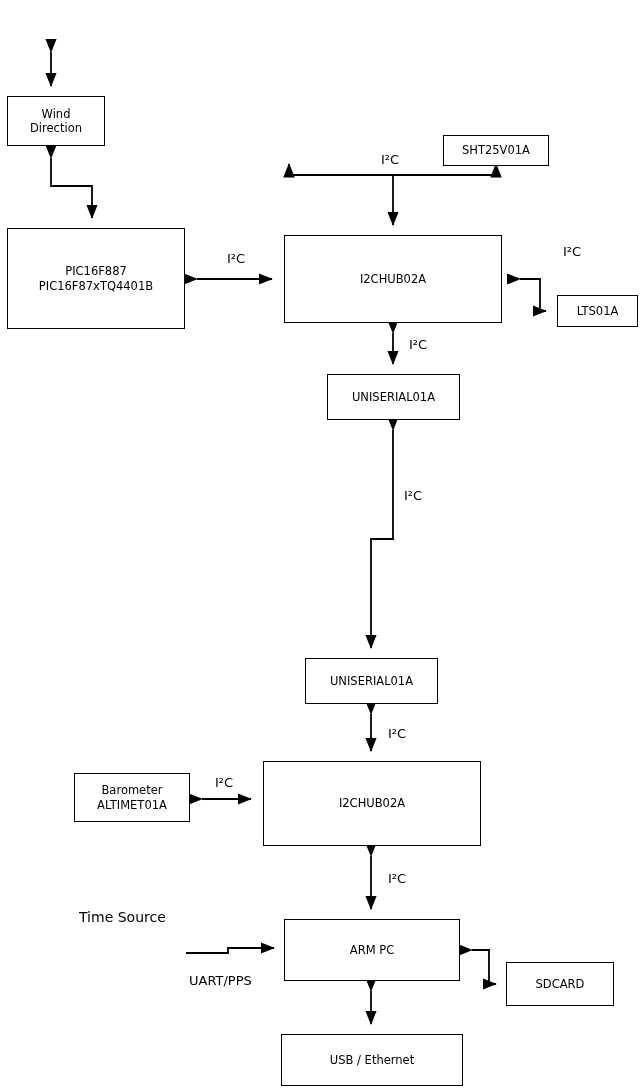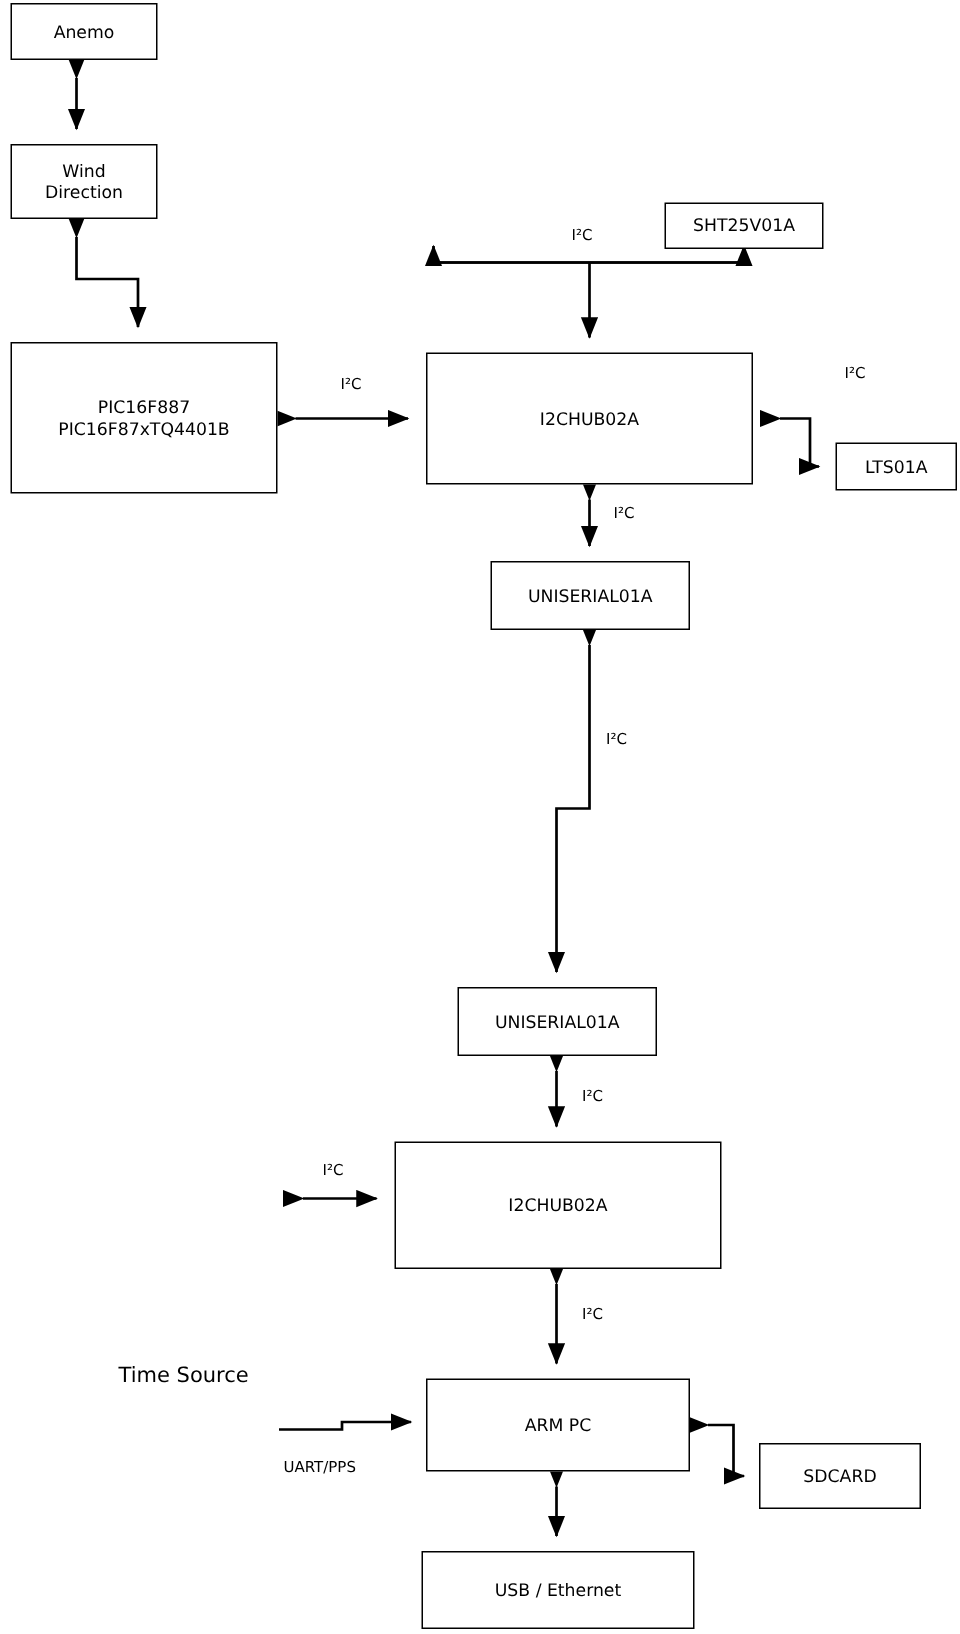--- a/index.html
+++ b/index.html
@@ -25,21 +25,21 @@
     justify-content: center;
     text-align: center;
     font-size: 11.5px;
     color: #000000;
     line-height: 1.25;
     white-space: pre-line;
     z-index: 2;
   }
   .edge-label {
     position: absolute;
-    font-size: 10px;
+    font-size: 13px;
     color: #000000;
     white-space: nowrap;
     z-index: 3;
     background: transparent;
   }
   .free-label {
     position: absolute;
     font-size: 14px;
     color: #000000;
     white-space: nowrap;
@@ -100,41 +100,42 @@
       <line x1="371" y1="856" x2="371" y2="909" marker-start="url(#ah2)" marker-end="url(#ah)"></line>
 
       <path d="M 186 953 L 228 953 L 228 948 L 274 948" marker-end="url(#ah)"></path>
 
       <path d="M 472 950 L 489 950 L 489 984 L 496 984" marker-start="url(#ah2)" marker-end="url(#ah)"></path>
 
       <line x1="371" y1="991" x2="371" y2="1024" marker-start="url(#ah2)" marker-end="url(#ah)"></line>
     </g>
   </svg>
 
-  <div class="node" style="left:7px; top:2px; width:98px; height:38px;"><span>Anemo</span></div>
 
   <div class="node" style="left:7px; top:96px; width:98px; height:50px;"><span>Wind
 Direction</span></div>
 
   <div class="node" style="left:7px; top:228px; width:178px; height:101px;"><span>PIC16F887
 PIC16F87xTQ4401B</span></div>
 
 
   <div class="node" style="left:443px; top:103px; width:106px; height:31px;margin-top:32px;"><span>SHT25V01A</span></div>
 
   <div class="node" style="left:284px; top:235px; width:218px; height:88px;"><span>I2CHUB02A</span></div>
 
   <div class="node" style="left:557px; top:295px; width:81px; height:32px;"><span>LTS01A</span></div>
 
   <div class="node" style="left:327px; top:374px; width:133px; height:46px;"><span>UNISERIAL01A</span></div>
 
   <div class="node" style="left:305px; top:658px; width:133px; height:46px;"><span>UNISERIAL01A</span></div>
 
   <div class="node" style="left:263px; top:761px; width:218px; height:85px;"><span>I2CHUB02A</span></div>
 
+  <div class="node" style="left:74px; top:773px; width:116px; height:49px;"><span>Barometer
+ALTIMET01A</span></div>
 
   <div class="node" style="left:284px; top:919px; width:176px; height:62px;align-items:center;"><span>ARM PC</span></div>
 
 
   <div class="node" style="left:281px; top:1034px; width:182px; height:52px;"><span>USB / Ethernet</span></div>
 
   <div class="node" style="left:506px; top:962px; width:108px; height:44px;"><span>SDCARD</span></div>
 
   <div class="edge-label" style="left:381px; top:152px;"><span>I²C</span></div>
   <div class="edge-label" style="left:227px; top:251px;"><span>I²C</span></div>

